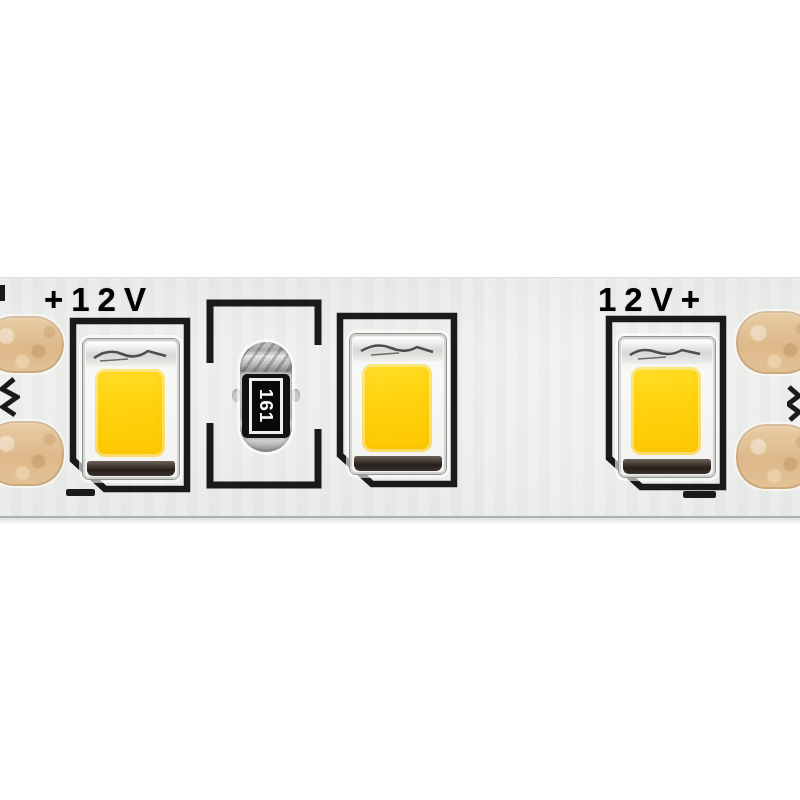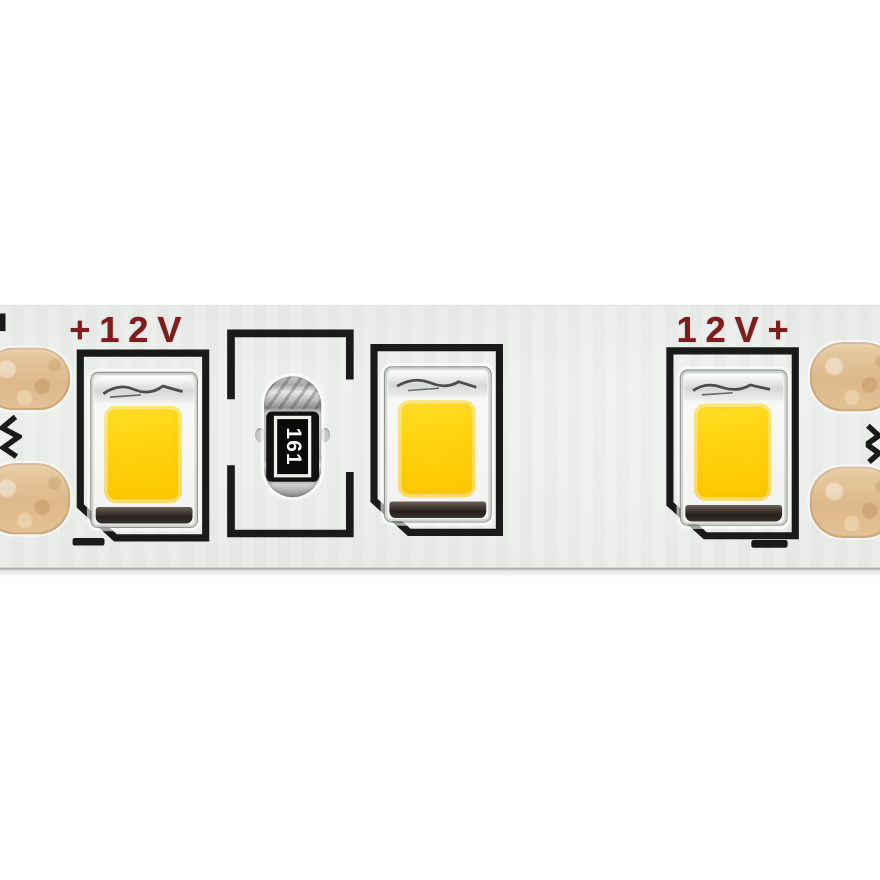--- a/index.html
+++ b/index.html
@@ -18,22 +18,22 @@
     background:
       repeating-linear-gradient(90deg, rgba(255,255,255,.30) 0 11px, rgba(180,188,182,.10) 11px 22px),
       linear-gradient(90deg, rgba(255,255,255,0) 55%, rgba(255,255,255,.35) 70%, rgba(255,255,255,0) 90%);
   }
   .strip-shadow {
     position:absolute; left:0; right:0; bottom:-9px; height:9px;
     background:linear-gradient(180deg, rgba(110,118,112,.32), rgba(255,255,255,0));
   }
   
   .silk {
-    position:absolute; color:#7f1d1d; font-weight:bold; font-size:33px;
-    letter-spacing:8px; text-align:center; white-space:nowrap;
+    position:absolute; color:#000000; font-weight:bold; font-size:33px;
+    letter-spacing:8px; white-space:nowrap;
     text-shadow:0 0 1px rgba(20,20,20,.55);
   }
   .silk-tick { position:absolute; left:0; top:285px; width:5px; height:16px; background:#1a1a1a; }
   .minus { position:absolute; height:7px; background:#1a1a1a; border-radius:2px; }
   
   .pad {
     position:absolute; border-radius:30px;
     background-color:#e0bd8e;
     background-image:
       radial-gradient(circle at 28% 35%, rgba(255,255,255,.40) 0 7px, rgba(255,255,255,0) 9px),

